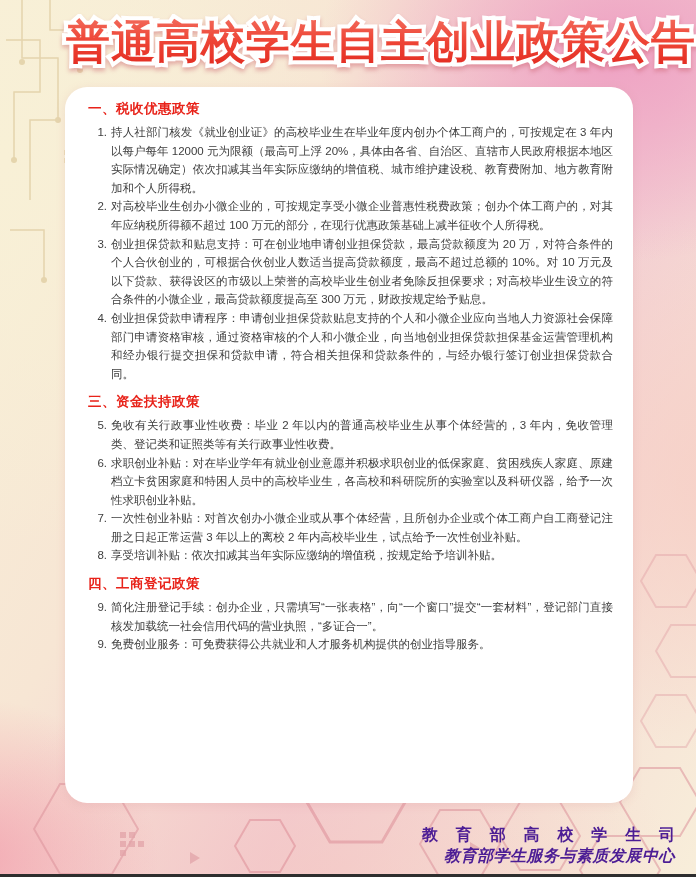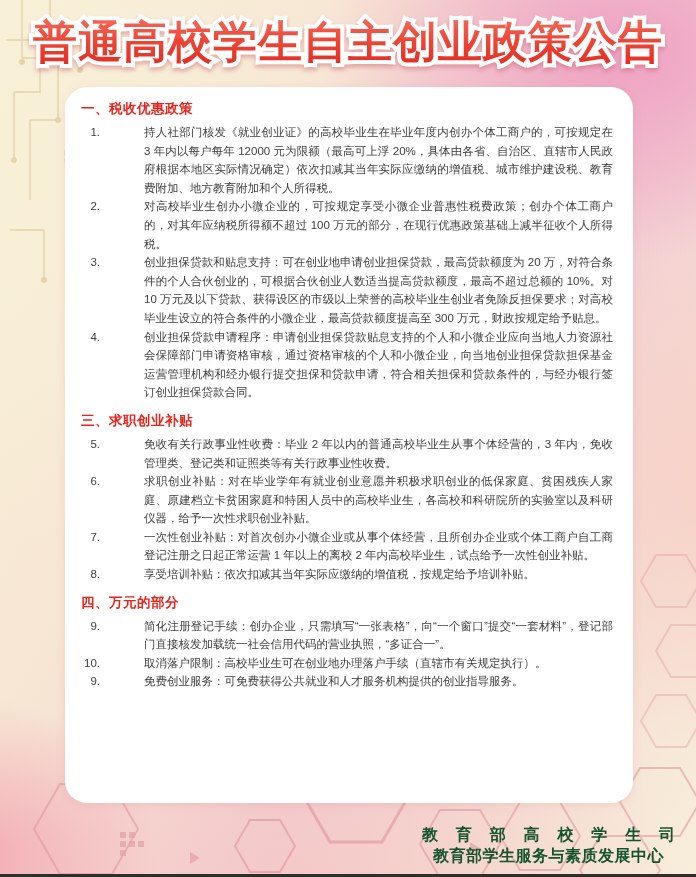--- a/index.html
+++ b/index.html
@@ -21,55 +21,55 @@
   }
   .deco{position:absolute;z-index:0;pointer-events:none;}
   .deco.circuit{left:0;top:0;opacity:.55;}
   .deco.hexes{left:0;bottom:3px;opacity:.55;}
   .deco.hexes-right{right:0;top:545px;opacity:.35;}
   .bottom-bar{position:absolute;left:0;bottom:0;width:696px;height:3px;background:#2e2e2e;z-index:3;}
 
   
   .title-wrap{
     position:absolute;left:0;top:8px;width:696px;height:68px;margin:0;z-index:2;
-    text-align:center;line-height:68px;font-size:44px;font-weight:900;letter-spacing:1px;
+    text-align:right;line-height:68px;font-size:44px;font-weight:900;letter-spacing:1px;
   }
   .title-layer{position:absolute;left:0;top:0;width:100%;height:100%;}
   .title-stroke{
     color:#ffffff;-webkit-text-stroke:8px #ffffff;
     filter:drop-shadow(0 3px 2px rgba(201,92,104,.45));
   }
   .title-fill{
     background:linear-gradient(180deg,#f4796a 0%,#ee4536 48%,#df231a 100%);
     -webkit-background-clip:text;background-clip:text;color:transparent;
   }
 
   
   .card{
     position:absolute;left:65px;top:87px;width:568px;height:716px;z-index:2;
     background:#ffffff;border-radius:22px;box-sizing:border-box;
-    padding:13px 20px 0 16px;overflow:hidden;
+    padding:13px 20px 0 23px;overflow:hidden;
     box-shadow:0 2px 10px rgba(205,130,140,.18);
   }
   .heading{
     margin:10px 0 5px 0;font-size:13.5px;font-weight:bold;color:#e8231a;letter-spacing:.5px;
   }
   .section:first-child .heading{margin-top:0;}
   .items{list-style:none;margin:0;padding:0;}
   .item{display:flex;align-items:flex-start;font-size:11.5px;line-height:18.6px;color:#3d3d3d;}
   .item .num{flex:0 0 19px;text-align:right;padding-right:4px;font-variant-numeric:tabular-nums;}
-  .item .text{flex:1;text-align:justify;margin-left:40px;}
+  .item .text{flex:1;text-align:justify;}
 
   
   .footer{
     position:absolute;right:21px;bottom:11px;width:253px;z-index:2;
-    color:#14532d;font-weight:bold;font-size:16px;line-height:21px;
+    color:#4c1d95;font-weight:bold;font-size:16px;line-height:21px;
   }
   .footer .f1{text-align:justify;text-align-last:justify;}
-  .footer .f2{text-align:center;letter-spacing:.5px;}
+  .footer .f2{text-align:right;letter-spacing:.5px;font-style:italic;}
 </style>
 </head>
 <body>
 
 <div class="bg"></div>
 
 <svg class="deco circuit" width="230" height="300" viewBox="0 0 230 300">
   <g fill="none" stroke="#d6bf8c" stroke-width="1.5">
     <path d="M22 0 V58 H58 V120 H30 V200"></path>
     <path d="M6 40 H40 V92 H14 V160"></path>
@@ -161,61 +161,55 @@
   </li>
 
   <li class="item">
     <span class="num">4.</span>
     <span class="text">创业担保贷款申请程序：申请创业担保贷款贴息支持的个人和小微企业应向当地人力资源社会保障部门申请资格审核，通过资格审核的个人和小微企业，向当地创业担保贷款担保基金运营管理机构和经办银行提交担保和贷款申请，符合相关担保和贷款条件的，与经办银行签订创业担保贷款合同。</span>
   </li>
 </ol>
   </section>
 
   <section class="section">
-    <h2 class="heading">三、求职创业补贴</h2>
+    <h2 class="heading">三、资金扶持政策</h2>
     <ol class="items">
   <li class="item">
     <span class="num">5.</span>
     <span class="text">免收有关行政事业性收费：毕业 2 年以内的普通高校毕业生从事个体经营的，3 年内，免收管理类、登记类和证照类等有关行政事业性收费。</span>
   </li>
 
   <li class="item">
     <span class="num">6.</span>
     <span class="text">求职创业补贴：对在毕业学年有就业创业意愿并积极求职创业的低保家庭、贫困残疾人家庭、原建档立卡贫困家庭和特困人员中的高校毕业生，各高校和科研院所的实验室以及科研仪器，给予一次性求职创业补贴。</span>
   </li>
 
   <li class="item">
     <span class="num">7.</span>
-    <span class="text">一次性创业补贴：对首次创办小微企业或从事个体经营，且所创办企业或个体工商户自工商登记注册之日起正常运营 1 年以上的离校 2 年内高校毕业生，试点给予一次性创业补贴。</span>
+    <span class="text">一次性创业补贴：对首次创办小微企业或从事个体经营，且所创办企业或个体工商户自工商登记注册之日起正常运营 3 年以上的离校 2 年内高校毕业生，试点给予一次性创业补贴。</span>
   </li>
 
   <li class="item">
     <span class="num">8.</span>
     <span class="text">享受培训补贴：依次扣减其当年实际应缴纳的增值税，按规定给予培训补贴。</span>
   </li>
 </ol>
   </section>
 
   <section class="section">
-    <h2 class="heading">四、万元的部分</h2>
+    <h2 class="heading">四、工商登记政策</h2>
     <ol class="items">
   <li class="item">
     <span class="num">9.</span>
     <span class="text">简化注册登记手续：创办企业，只需填写“一张表格”，向“一个窗口”提交“一套材料”，登记部门直接核发加载统一社会信用代码的营业执照，“多证合一”。</span>
   </li>
 </ol>
   </section>
 
   <section class="section">
-    <ol class="items">
-  <li class="item">
-    <span class="num">10.</span>
-    <span class="text">取消落户限制：高校毕业生可在创业地办理落户手续（直辖市有关规定执行）。</span>
-  </li>
-</ol>
   </section>
 
   <section class="section">
     <ol class="items">
   <li class="item">
     <span class="num">9.</span>
     <span class="text">免费创业服务：可免费获得公共就业和人才服务机构提供的创业指导服务。</span>
   </li>
 
 

